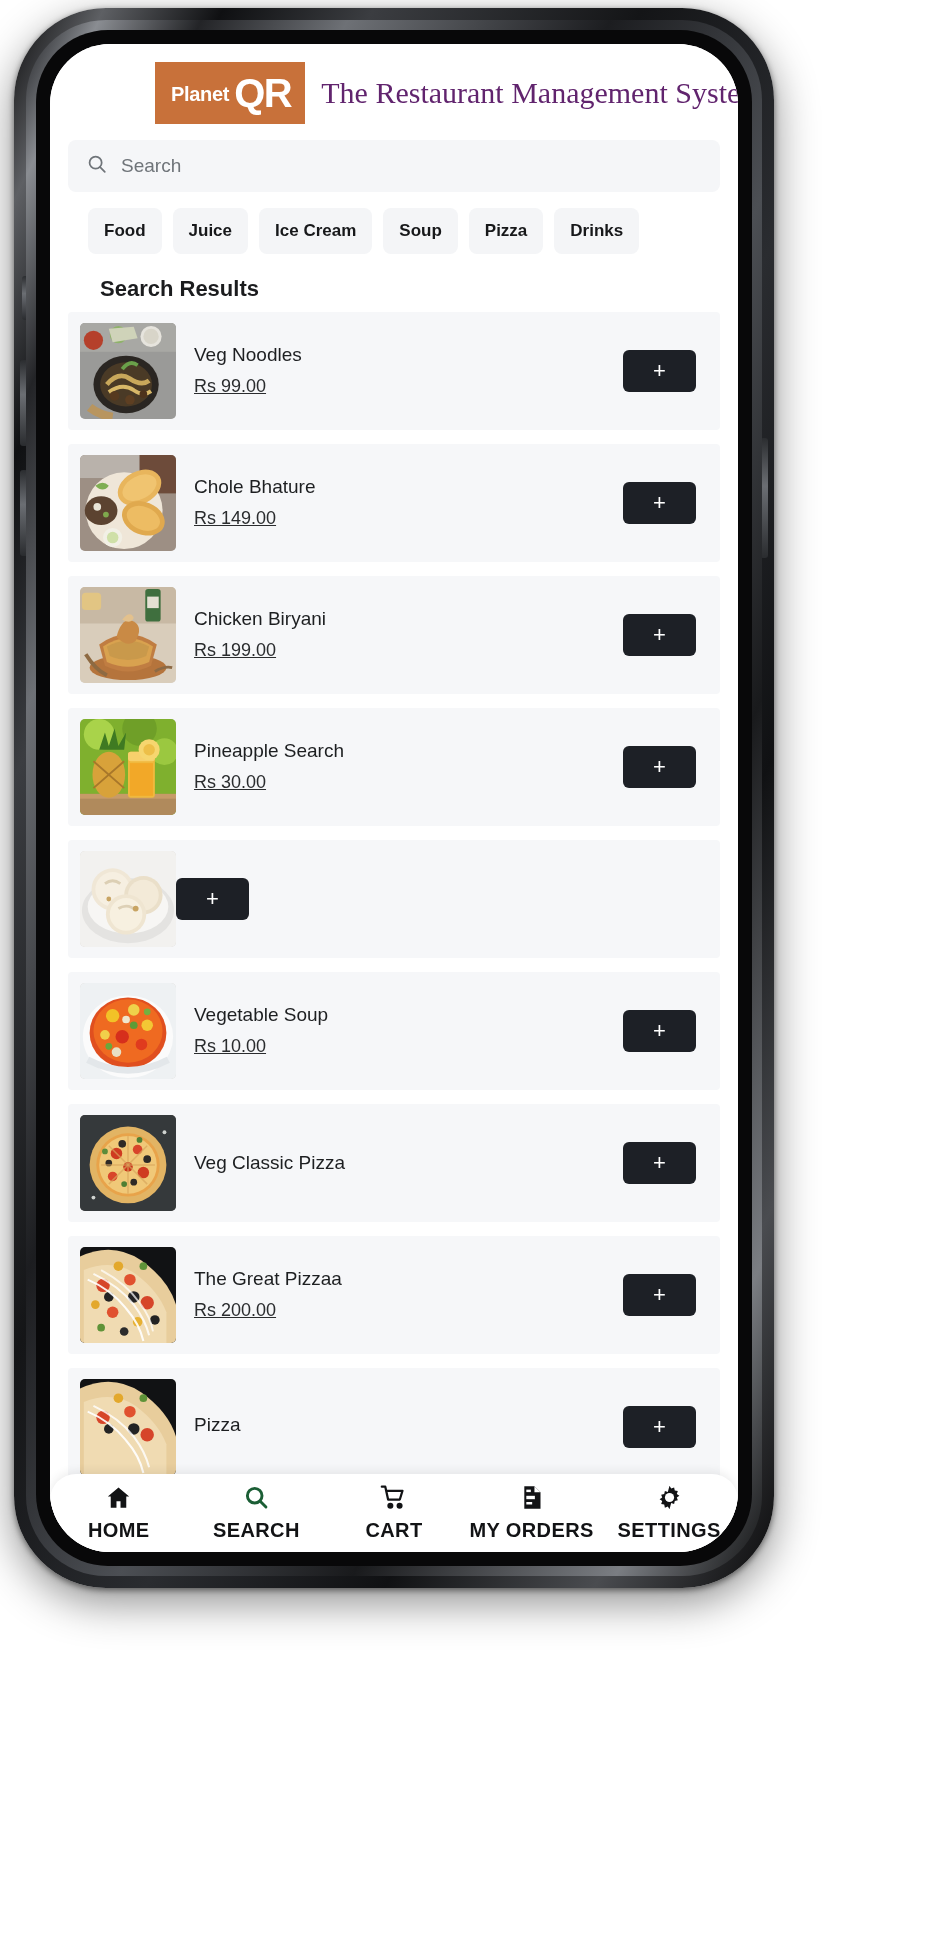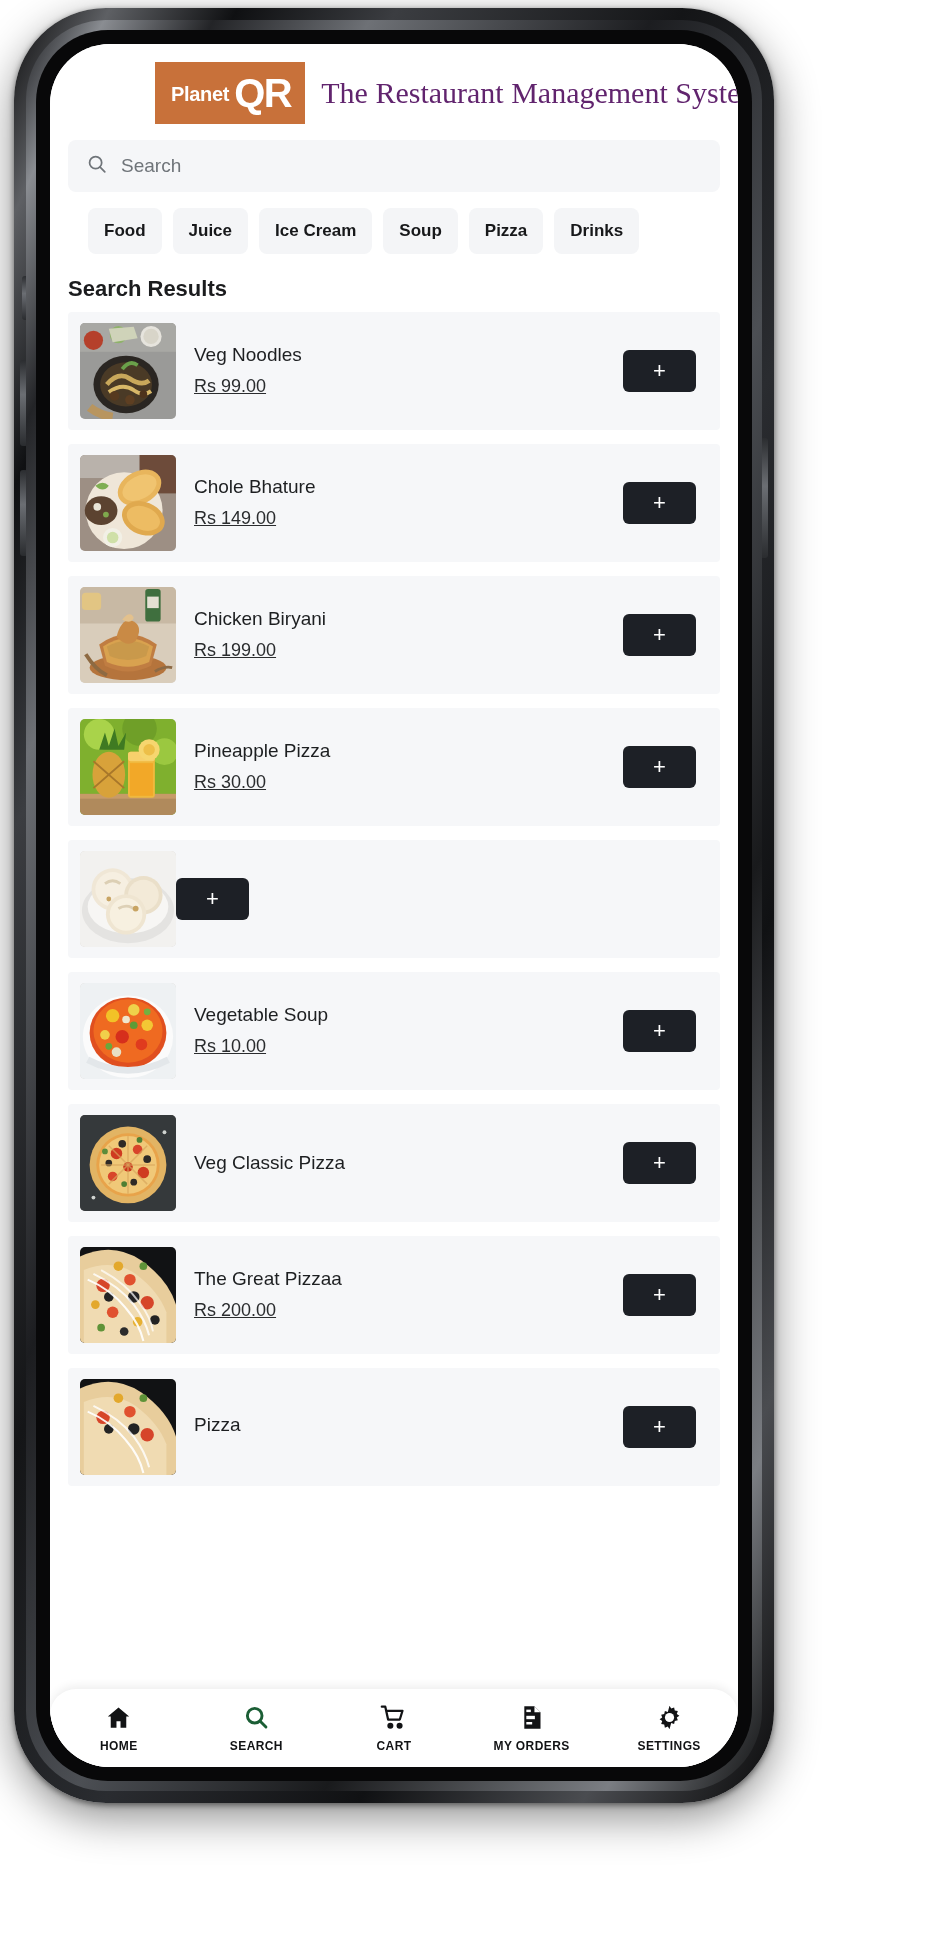--- a/index.html
+++ b/index.html
@@ -20,21 +20,21 @@
     width: 945px;
     height: 1939px;
     background: #ffffff;
   }
 
   .phone-outer {
     position: absolute;
     left: 14px;
     top: 8px;
     width: 760px;
-    height: 1795px;
+    height: 1580px;
     border-radius: 92px;
     background:
       linear-gradient(115deg, #0b0b0c 0%, #5e6064 6%, #0f1012 14%, #3b3d41 24%,
                       #141517 42%, #2a2c30 58%, #101113 74%, #4a4c50 88%, #0a0a0b 100%);
     box-shadow: 0 14px 44px rgba(0,0,0,0.45), 0 2px 6px rgba(0,0,0,0.5);
   }
   .phone-mid {
     position: absolute;
     left: 12px;
     top: 12px;
@@ -168,20 +168,21 @@
     color: #17181a;
     cursor: pointer;
     white-space: nowrap;
   }
 
   .section-title {
     padding: 22px 18px 10px 18px;
     font-size: 22px;
     font-weight: bold;
     color: #1b1c1e;
+    margin-left: 32px;
   }
 
   
   .list { padding: 0 18px 0 18px; }
   .row {
     display: flex;
     align-items: center;
     background: #f6f7f9;
     border-radius: 4px;
     height: 118px;
@@ -255,21 +256,21 @@
     align-items: center;
     justify-content: center;
     gap: 5px;
     cursor: pointer;
     background: none;
     border: none;
     padding: 0;
   }
   .nav-label {
     font-family: "Liberation Sans", sans-serif;
-    font-size: 12px;
+    font-size: 20px;
     font-weight: bold;
     letter-spacing: 0.4px;
     color: #121315;
   }
 </style>
 </head>
 <body>
 
 <div id="stage">
 
@@ -410,21 +411,21 @@
                     <ellipse cx="30" cy="58" rx="17" ry="24" fill="#d8a23a"></ellipse>
                     <path d="M14 44 L46 72 M46 44 L14 72" stroke="#a8772a" stroke-width="2"></path>
                     <rect x="50" y="34" width="28" height="48" rx="3" fill="#f0b93e"></rect>
                     <rect x="50" y="34" width="28" height="10" rx="3" fill="#f7d06c"></rect>
                     <rect x="52" y="46" width="24" height="34" fill="#f2a828"></rect>
                     <circle cx="72" cy="32" r="11" fill="#f6d66f"></circle>
                     <circle cx="72" cy="32" r="6" fill="#edbf48"></circle>
                   </svg>
                 </div>
                 <div class="row-text">
-                  <div class="row-name">Pineapple Pizza</div>
+                  <div class="row-name">Pineapple Search</div>
                   <div class="row-price">Rs 30.00</div>
                 </div>
                 <button class="add-btn">+</button>
               </div>
 
               <div class="row">
                 <div class="thumb">
                   <svg viewBox="0 0 100 100" preserveAspectRatio="none">
                     <rect width="100" height="100" fill="#f2f1ef"></rect>
                     <ellipse cx="50" cy="62" rx="48" ry="34" fill="#e4e3e1"></ellipse>

